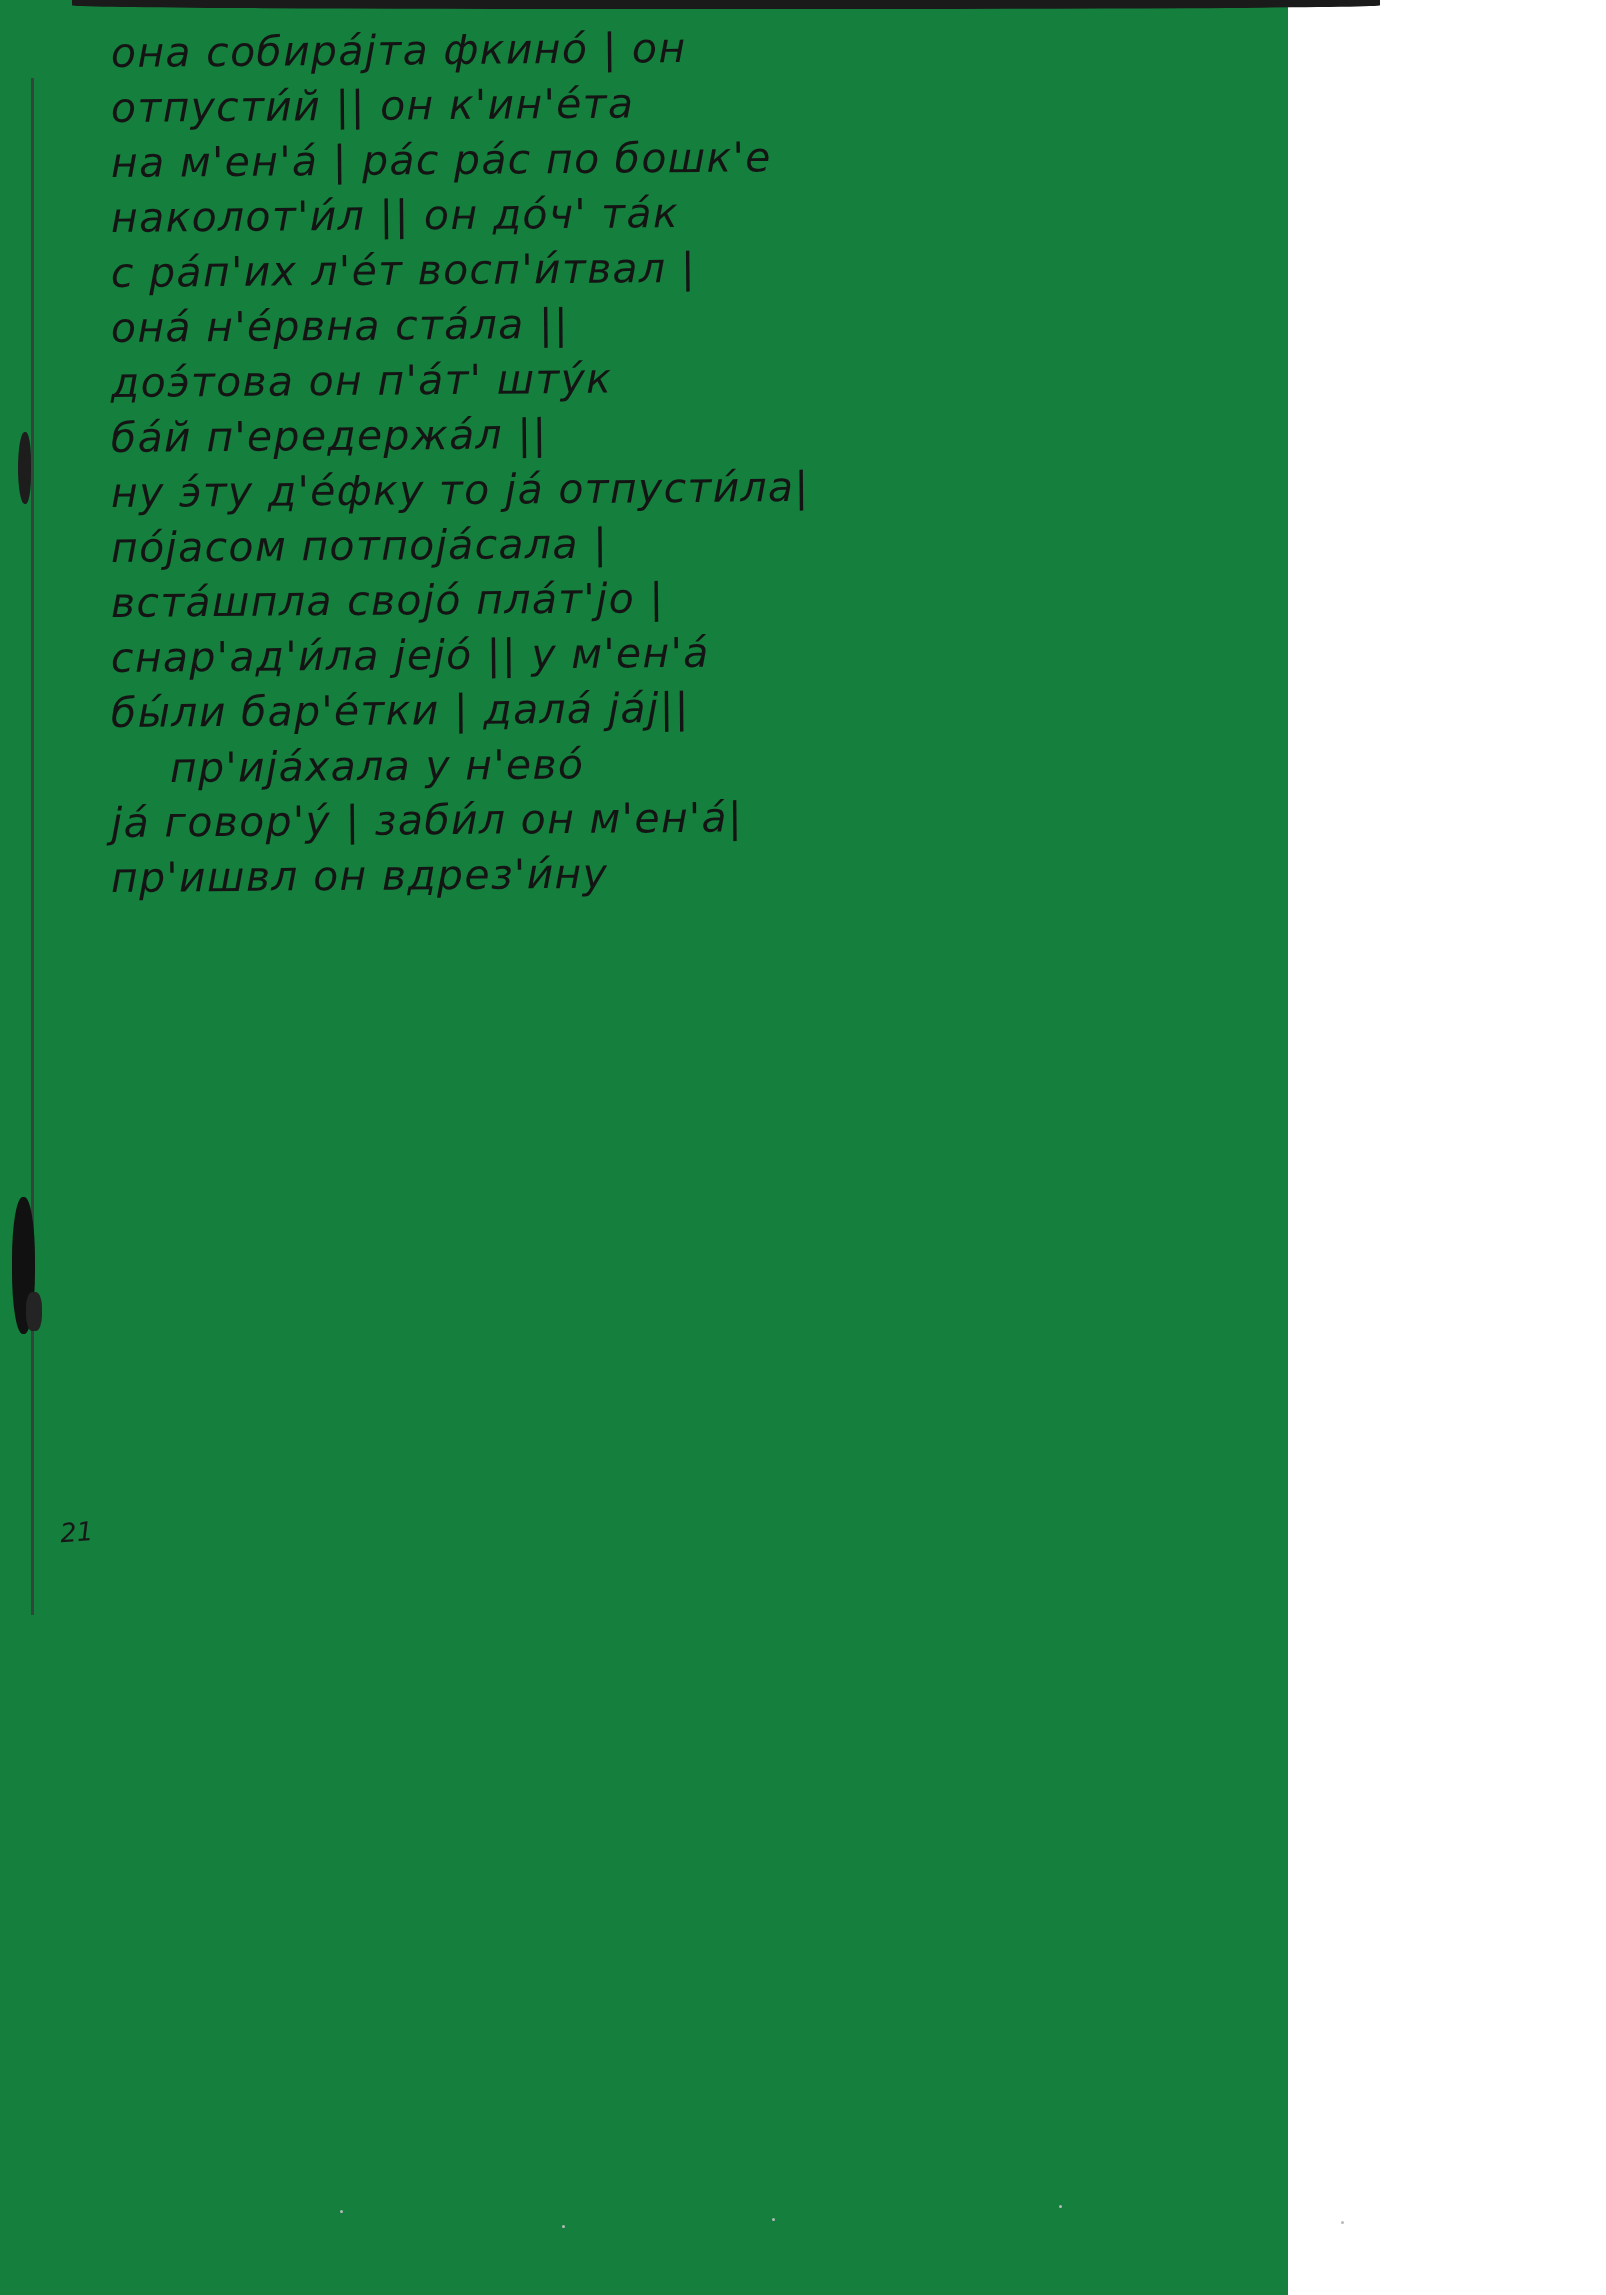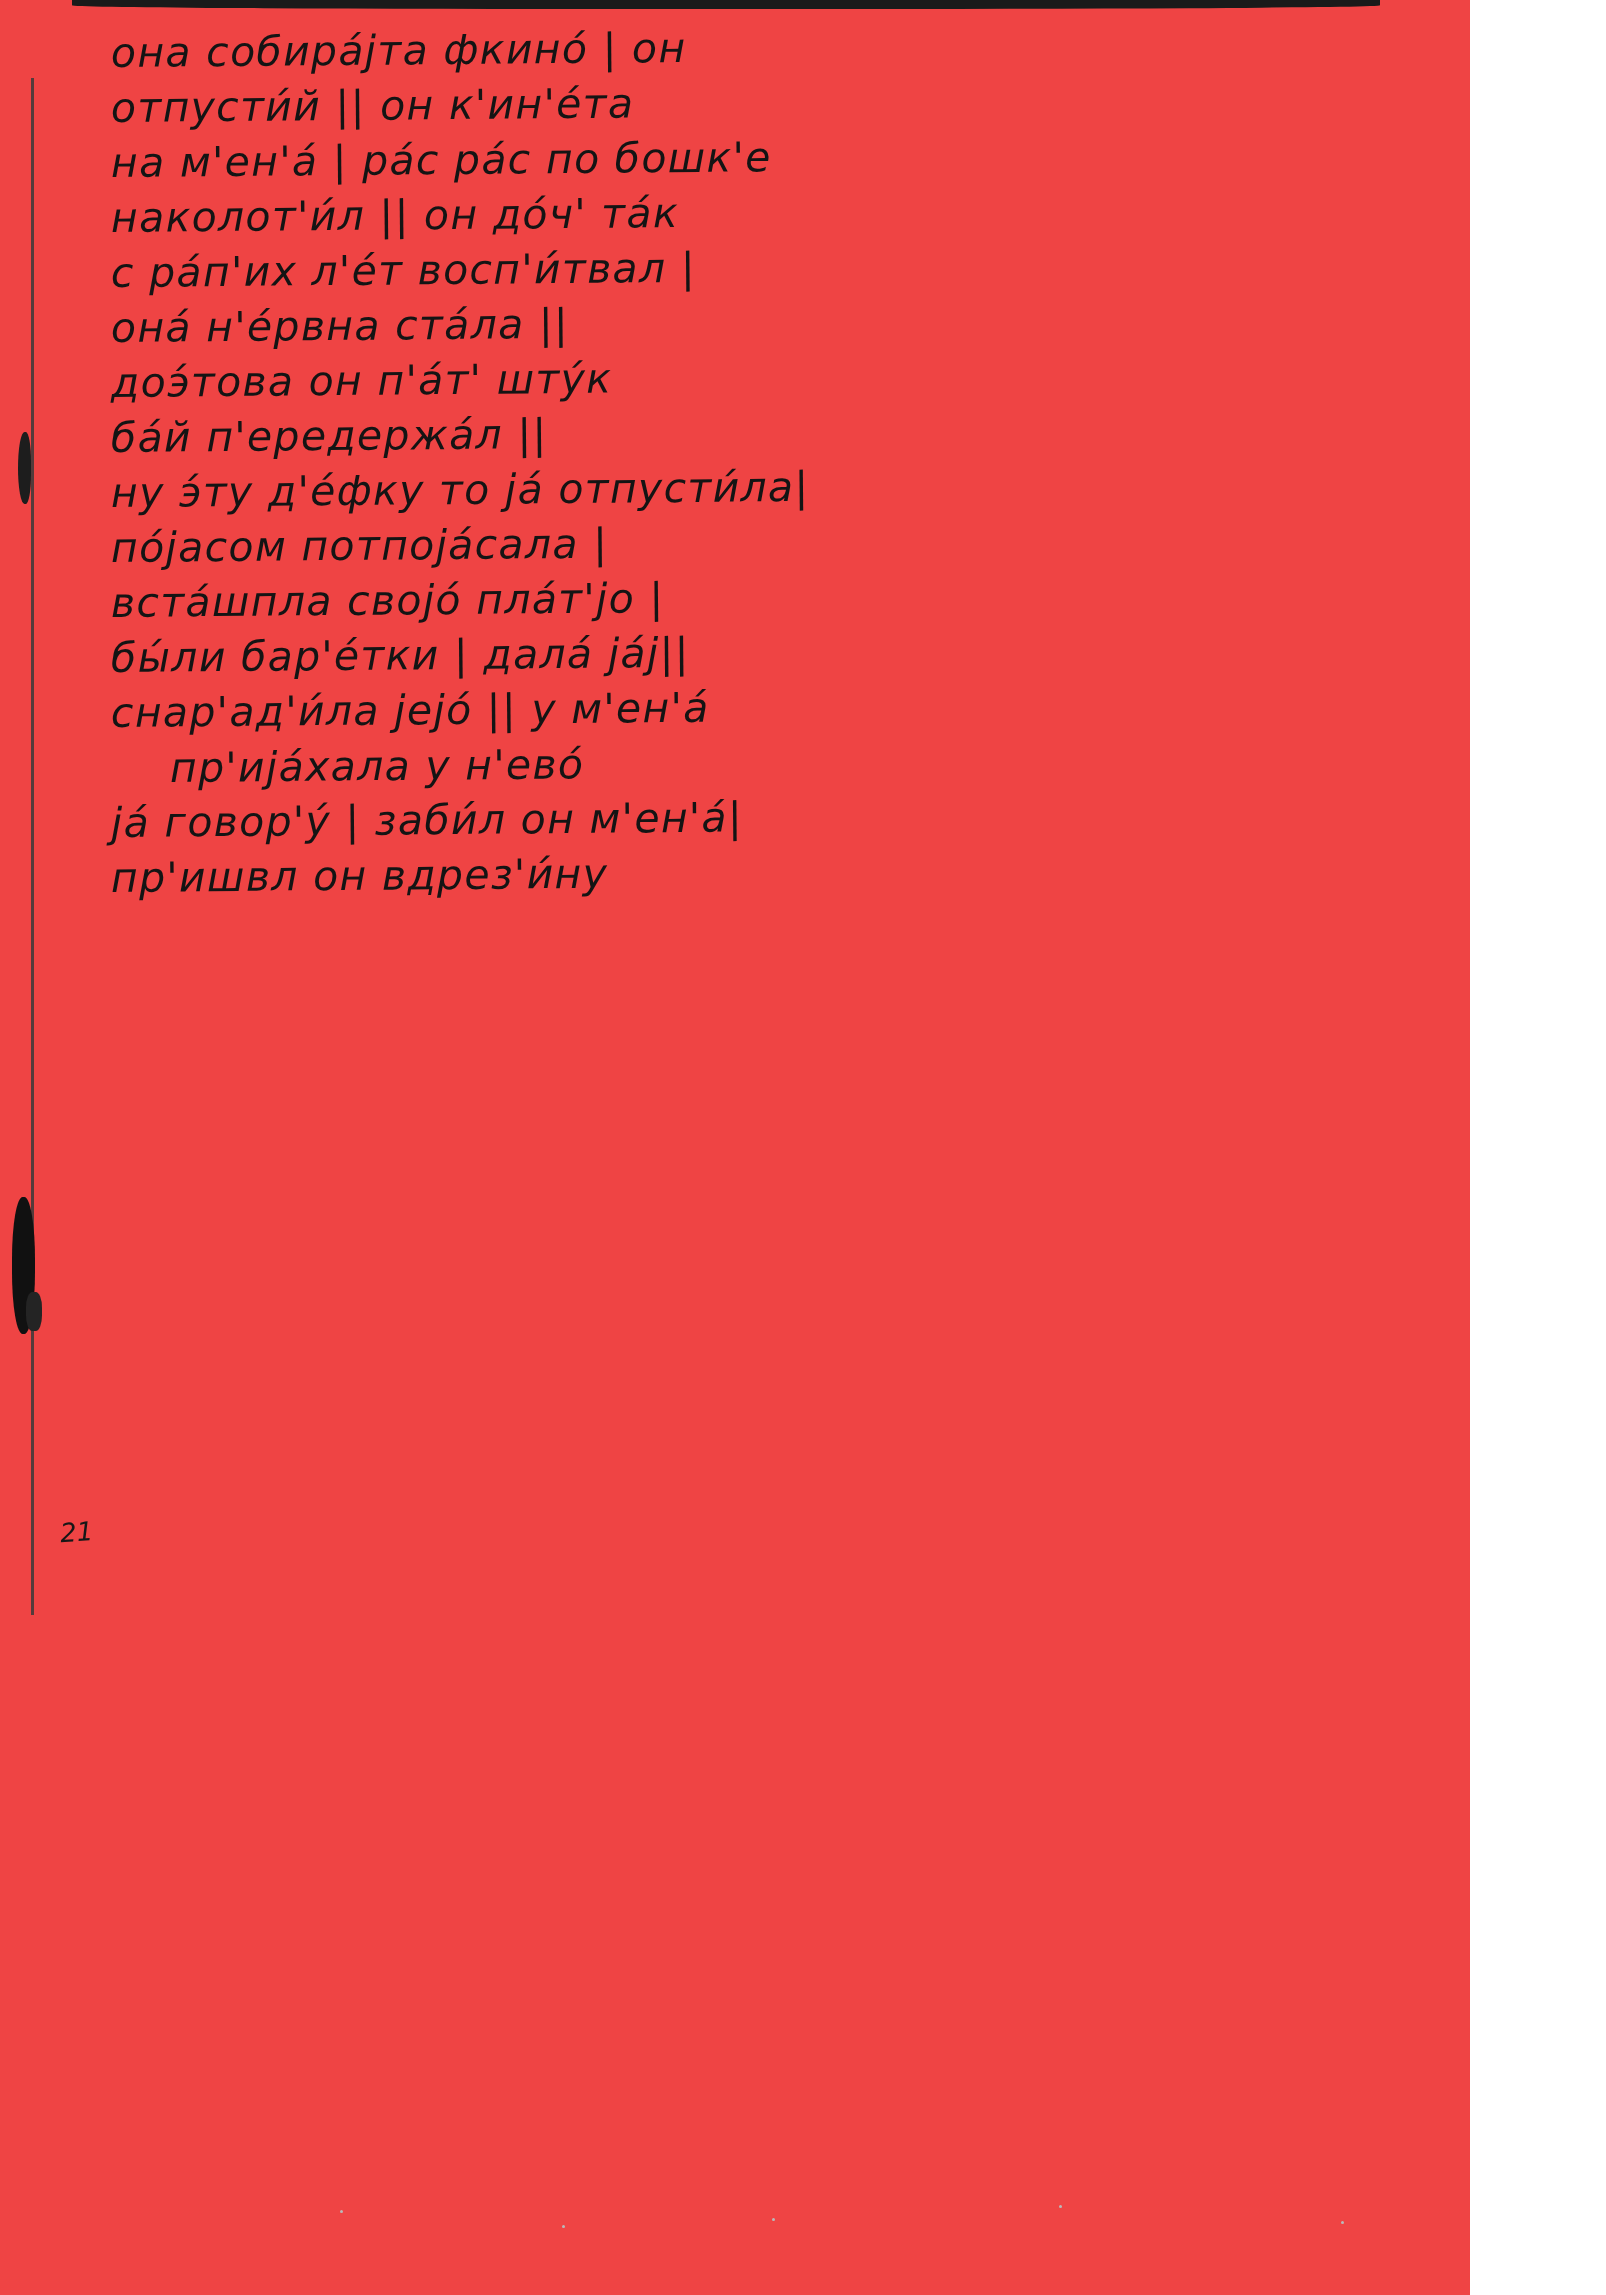--- a/index.html
+++ b/index.html
@@ -13,23 +13,23 @@
     position: relative;
     font-family: "DejaVu Sans", sans-serif;
     overflow: hidden;
   }
 
   
   #page-sheet {
     position: absolute;
     left: 0;
     top: 0;
-    width: 1470px;
+    width: 1288px;
     height: 2295px;
-    background: #ef4444;
+    background: #15803d;
   }
 
   
   #scan-edge-top {
     position: absolute;
     left: 72px;
     top: 0px;
     width: 1308px;
     height: 9.2px;
     background: #1a1a1a;
@@ -166,24 +166,24 @@
     <div class="hw-row">
         <div class="hw-line">ну э́ту д'е́фку то ја́ отпусти́ла|</div>
       </div>
     <div class="hw-row">
         <div class="hw-line">по́jасом потпоjа́сала |</div>
       </div>
     <div class="hw-row">
         <div class="hw-line">вста́шпла своjо́ пла́т'jо |</div>
       </div>
     <div class="hw-row">
+        <div class="hw-line">снар'ад'и́ла јеjо́ || у м'ен'а́</div>
+      </div>
+    <div class="hw-row">
         <div class="hw-line">бы́ли бар'е́тки | дала́ ја́j||</div>
-      </div>
-    <div class="hw-row">
-        <div class="hw-line">снар'ад'и́ла јеjо́ || у м'ен'а́</div>
       </div>
     <div class="hw-row indent-1">
         <div class="hw-line">пр'иjа́хала у н'ево́</div>
       </div>
     <div class="hw-row">
         <div class="hw-line">ја́ говор'у́ | заби́л он м'ен'а́|</div>
       </div>
     <div class="hw-row">
         <div class="hw-line">пр'ишвл он вдрез'и́ну</div>
       </div>

